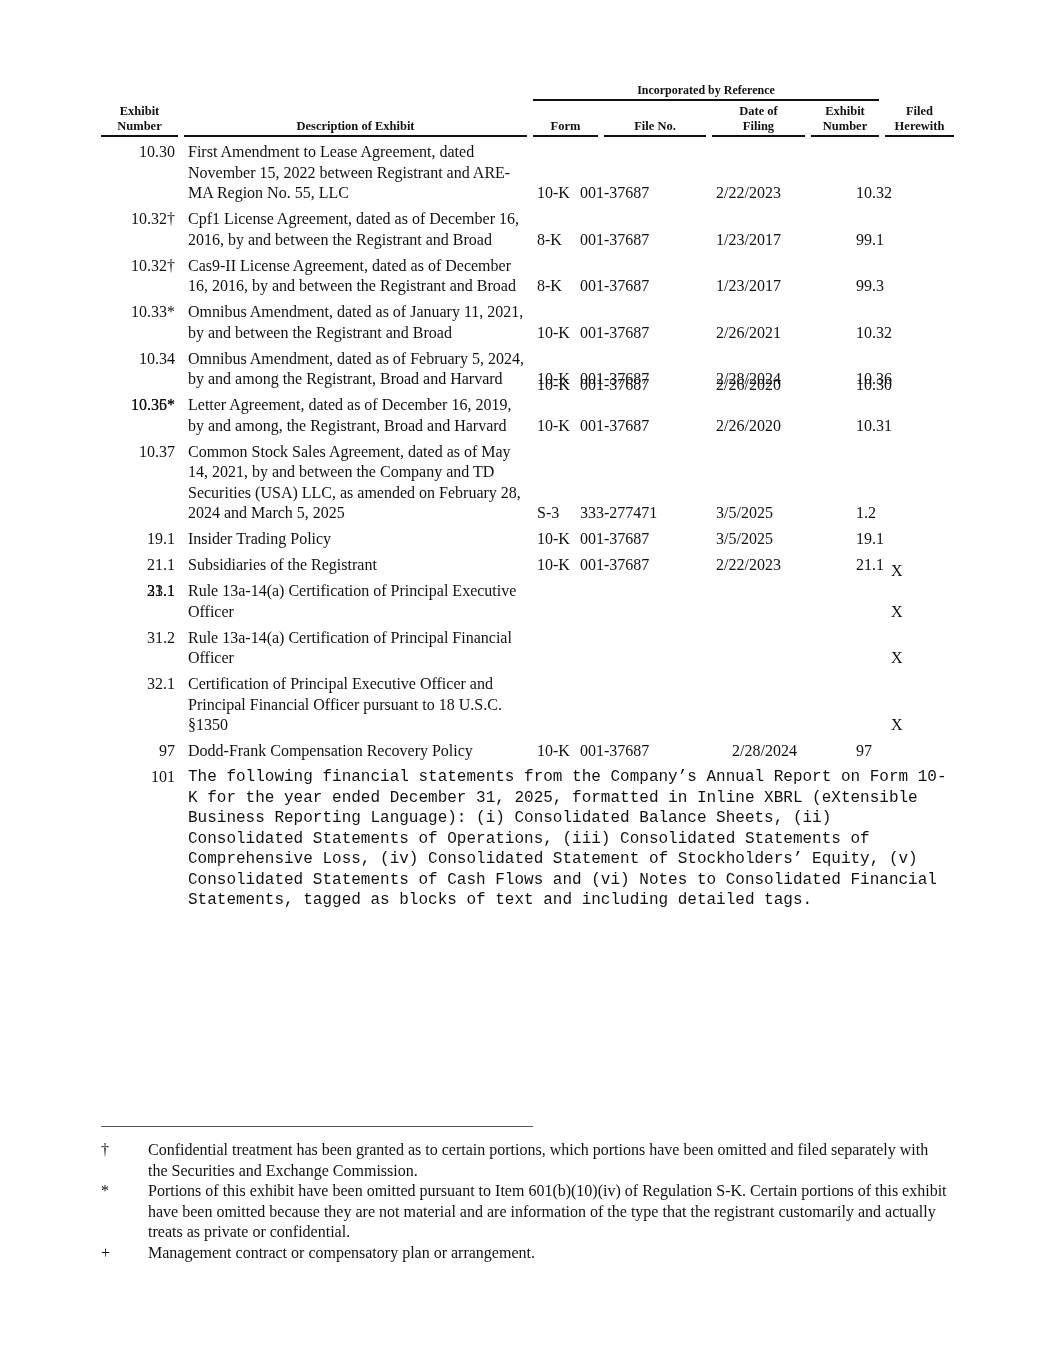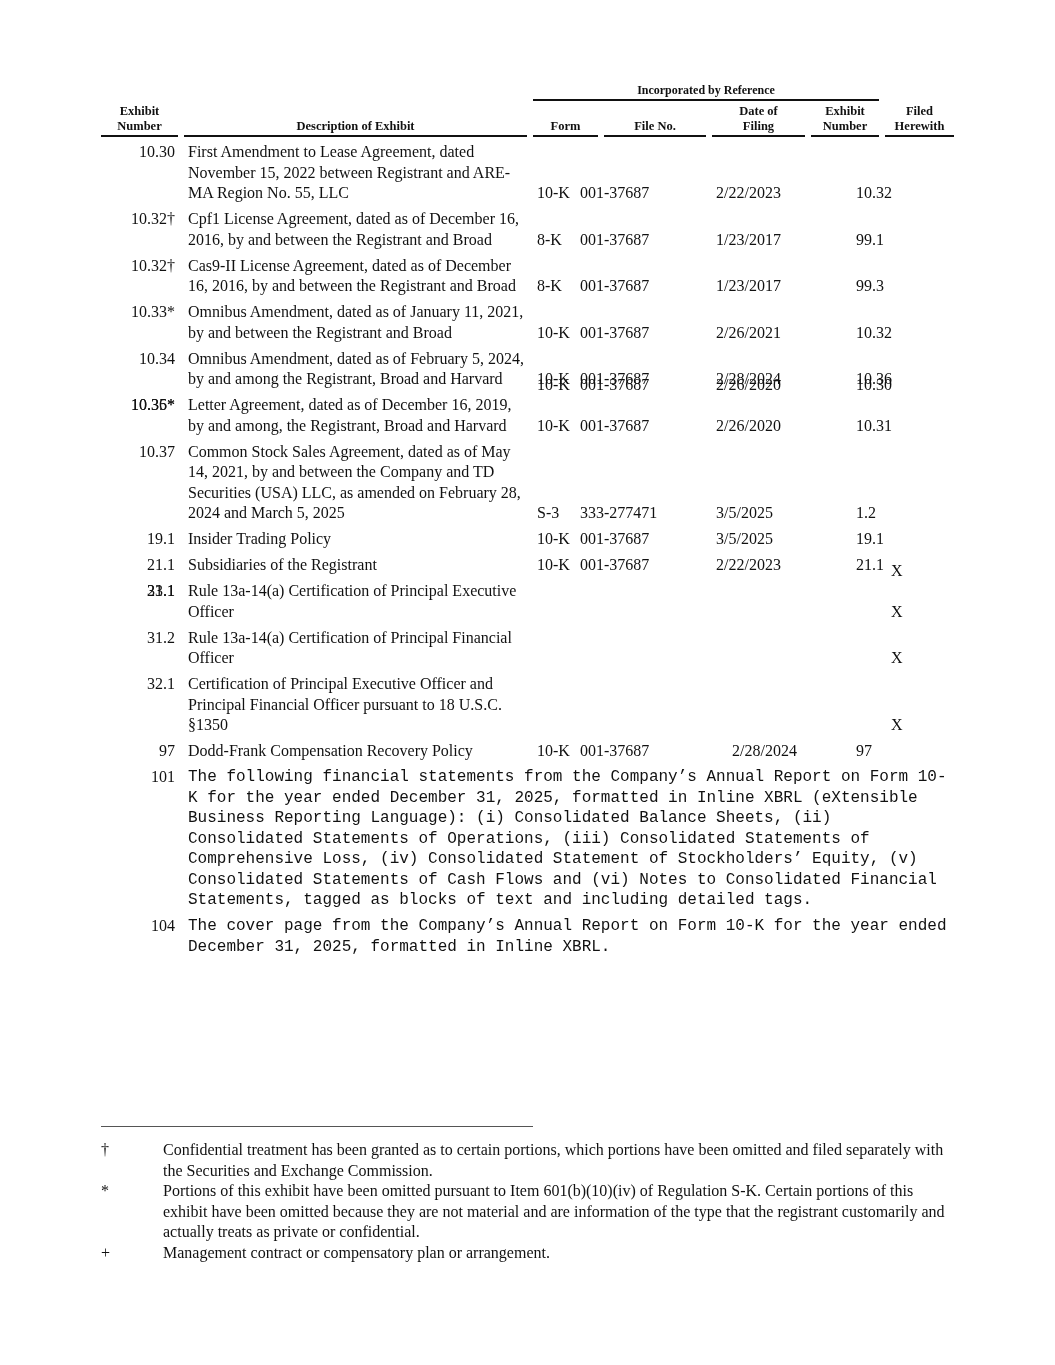--- a/index.html
+++ b/index.html
@@ -26,21 +26,21 @@
   .c-file { left: 580px; }
   .c-date { left: 716px; font-family: Liberation Serif, serif; }
   .c-date.shift { left: 732px; }
   .c-exh  { left: 816px; margin-left: 40px; }
   .c-filed { left: 891px; }
 
   .footrule { position: absolute; left: 101px; top: 1126px; width: 432px; height: 1px; background: #555; }
   .notes { position: absolute; left: 101px; top: 1140px; width: 850px; font-size: 16px; line-height: 20.5px; }
   .note { position: relative; margin-bottom: 0; }
   .note .sym { position: absolute; left: 0; top: 0; }
-  .note .txt { margin-left: 62px; }
+  .note .txt { margin-left: 47px; }
 
   .pageno { position: absolute; left: 0; width: 1055px; top: 1315px; text-align: center; font-size: 16px; }
 </style>
 </head>
 <body>
 
 <div class="page">
 
   <div class="ibr">Incorporated by Reference</div>
   <div class="ibr-line"></div>
@@ -187,24 +187,20 @@
       <div class="desc">Dodd-Frank Compensation Recovery Policy</div>
       <div class="cell c-form">10-K</div>
       <div class="cell c-file">001-37687</div>
       <div class="cell c-date shift">2/28/2024</div>
       <div class="cell c-exh">97</div>
     </div>
     <div class="row wide">
       <div class="num">101</div>
       <div class="desc">The following financial statements from the Company’s Annual Report on Form 10-K for the year ended December 31, 2025, formatted in Inline XBRL (eXtensible Business Reporting Language): (i) Consolidated Balance Sheets, (ii) Consolidated Statements of Operations, (iii) Consolidated Statements of Comprehensive Loss, (iv) Consolidated Statement of Stockholders’ Equity, (v) Consolidated Statements of Cash Flows and (vi) Notes to Consolidated Financial Statements, tagged as blocks of text and including detailed tags.</div>
     </div>
-    <div class="row wide">
-      <div class="num">104</div>
-      <div class="desc">The cover page from the Company’s Annual Report on Form 10-K for the year ended December 31, 2025, formatted in Inline XBRL.</div>
-    </div>
   </div>
 
   <div class="footrule"></div>
 
   <div class="notes">
     <div class="note">
       <span class="sym">†</span>
       <div class="txt">Confidential treatment has been granted as to certain portions, which portions have been omitted and filed separately with the Securities and Exchange Commission.</div>
     </div>
     <div class="note">

